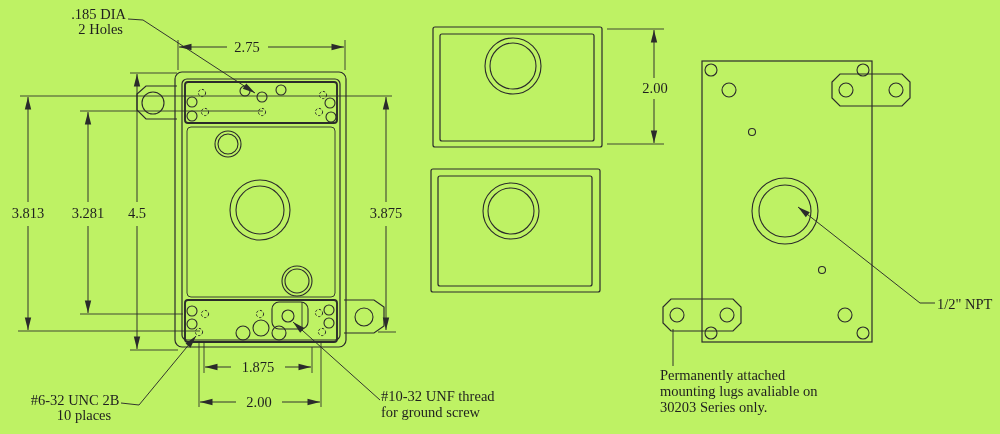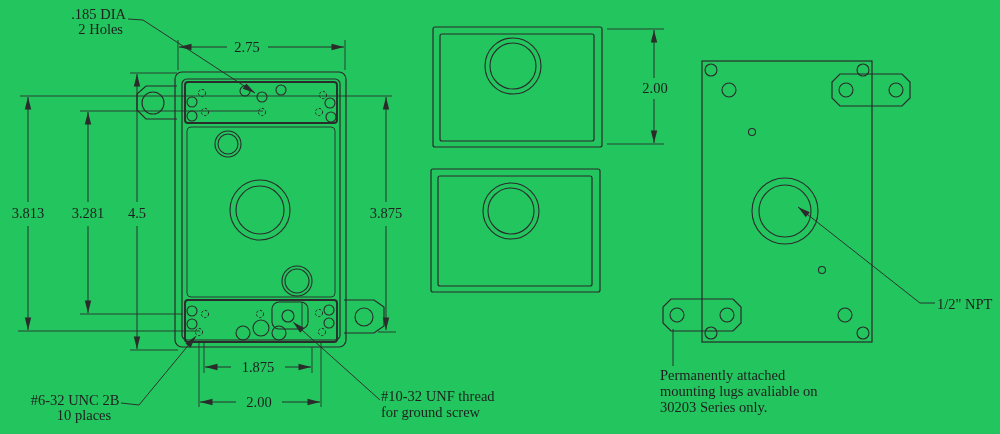--- a/index.html
+++ b/index.html
@@ -1,16 +1,16 @@
 <!DOCTYPE html>
 <html><head>
 <meta charset="utf-8">
 <style>
   html,body{margin:0;padding:0;background:#ffffff;}
-  .page{width:1000px;height:434px;background:#22c55e;position:relative;overflow:hidden;}
+  .page{width:1000px;height:434px;background:#bef264;position:relative;overflow:hidden;}
   svg text{font-family:"Liberation Serif","DejaVu Serif",serif;font-size:14.5px;fill:#1f1f1f;}
   svg .dim{font-size:14.5px;}
   svg .shape{fill:none;stroke:#2b2b2b;stroke-width:1.2;}
   svg .thick{fill:none;stroke:#2b2b2b;stroke-width:1.9;}
   svg .thin{fill:none;stroke:#2b2b2b;stroke-width:0.9;}
   svg .hole{fill:none;stroke:#2b2b2b;stroke-width:1.1;}
   svg .hex{fill:none;stroke:#2b2b2b;stroke-width:1;stroke-dasharray:2.4 1.7;}
   svg .ext{stroke:#2b2b2b;stroke-width:0.85;fill:none;}
   svg .dimline{stroke:#2b2b2b;stroke-width:0.95;fill:none;}
   svg .leader{stroke:#2b2b2b;stroke-width:0.95;fill:none;}

